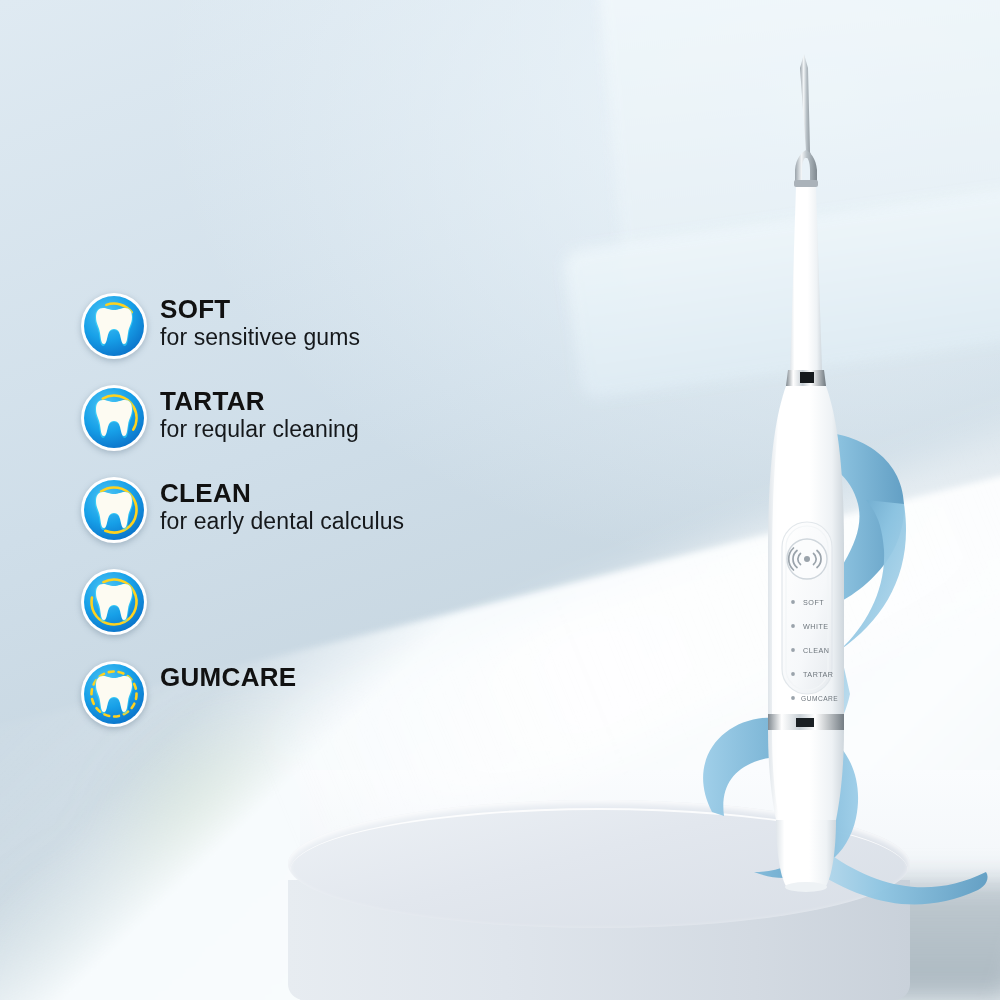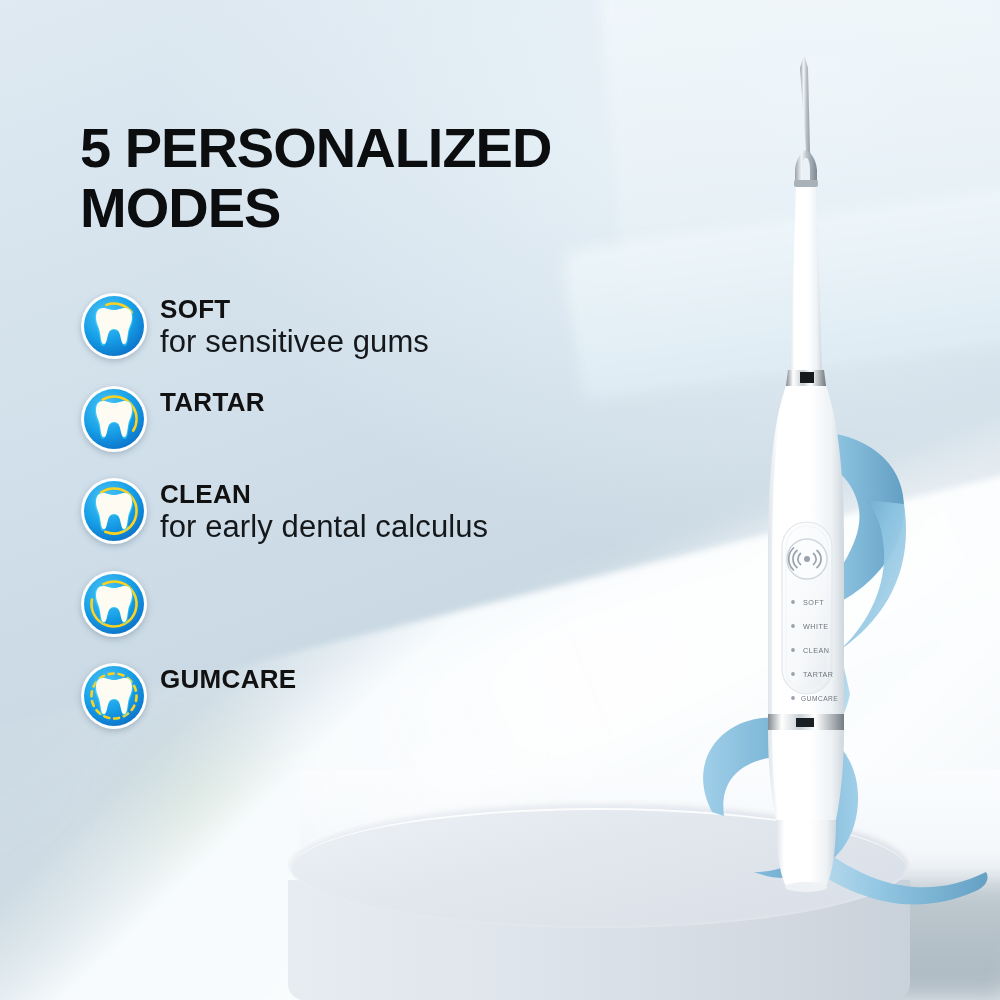--- a/index.html
+++ b/index.html
@@ -63,21 +63,21 @@
 
   
   .features{position:absolute;left:80px;top:292px;width:520px;}
   .feature{position:relative;display:flex;align-items:flex-start;margin-bottom:24px;}
   .feature:last-child{margin-bottom:0;}
   .icon-wrap{flex:0 0 auto;width:68px;height:68px;position:relative;margin-right:12px;}
   .icon-wrap svg{display:block;width:68px;height:68px;
     filter:drop-shadow(0 2px 3px rgba(40,70,95,.28));}
   .ftext{padding-top:4px;}
   .ftitle{font-size:26px;font-weight:bold;color:#111;letter-spacing:.3px;line-height:1.05;}
-  .fdesc{font-size:31px;color:#15181b;line-height:1.18;margin-top:1px;letter-spacing:.1px;}
+  .fdesc{font-size:23px;color:#15181b;line-height:1.18;margin-top:1px;letter-spacing:.1px;}
 
   
   .podium-shadow{
     position:absolute;left:262px;bottom:18px;width:700px;height:70px;
     background:radial-gradient(closest-side,rgba(120,140,155,.45),rgba(120,140,155,0) 75%);
     filter:blur(10px);
   }
   .podium-body{
     position:absolute;left:288px;bottom:0px;width:622px;height:120px;
     background:linear-gradient(90deg,#e7ecf1 0%,#dfe5ec 35%,#d3dae2 75%,#c9d1da 100%);
@@ -225,24 +225,20 @@
       <text x="61" y="671" font-size="6.6">GUMCARE</text>
     </g>
 
     <path d="M28 684 L104 684 L104 700 L28 700 Z" fill="url(#chromeG)" opacity=".95"></path>
     <rect x="56" y="688" width="18" height="9" fill="#1a1f23"></rect>
 
     <path d="M36 790 L96 790 C96 820 92 846 86 856 L46 856 C40 846 36 820 36 790 Z" fill="url(#bodyG)"></path>
     <ellipse cx="66" cy="857" rx="21" ry="5" fill="#eef2f5"></ellipse>
   </svg>
 
-  <div class="headline">
-    <div>5 PERSONALIZED</div>
-    <div>MODES</div>
-  </div>
 
   <div class="features">
 
     <div class="feature">
       <div class="icon-wrap">
         <svg viewBox="0 0 68 68">
           <defs>
             <radialGradient id="cg1" cx="38%" cy="30%" r="78%">
               <stop offset="0%" stop-color="#4ec6f5"></stop>
                 <stop offset="55%" stop-color="#17a0e8"></stop>
@@ -267,20 +263,21 @@
         <svg viewBox="0 0 68 68">
           <circle cx="34" cy="34" r="33" fill="#ffffff"></circle>
           <circle cx="34" cy="34" r="30" fill="url(#cg1)"></circle>
           <circle cx="34" cy="34" r="22.5" fill="none" stroke="#ffd21e" stroke-width="2.6" stroke-linecap="round" pathLength="100" style="stroke-dasharray:42 58" transform="rotate(-120 34 34)"></circle>
           <path d="M34 18c-5 0-7-2-11-2s-7 3-7 9c0 7 3 9 4 16 1 6 1 11 4 11s3-8 5-12c1-2 3-3 5-3s4 1 5 3c2 4 2 12 5 12s3-5 4-11c1-7 4-9 4-16 0-6-3-9-7-9s-6 2-11 2z" fill="#3fe0ff" opacity=".55" transform="translate(0,1) scale(1.06) translate(-2,-2)"></path>
           <path d="M34 18c-5 0-7-2-11-2s-7 3-7 9c0 7 3 9 4 16 1 6 1 11 4 11s3-8 5-12c1-2 3-3 5-3s4 1 5 3c2 4 2 12 5 12s3-5 4-11c1-7 4-9 4-16 0-6-3-9-7-9s-6 2-11 2z" fill="#fdfbf2"></path>
         </svg>
       </div>
       <div class="ftext">
         <div class="ftitle">TARTAR</div>
+        <div class="fdesc">for reqular cleaning</div>
       </div>
     </div>
 
     <div class="feature">
       <div class="icon-wrap">
         <svg viewBox="0 0 68 68">
           <circle cx="34" cy="34" r="33" fill="#ffffff"></circle>
           <circle cx="34" cy="34" r="30" fill="url(#cg1)"></circle>
           <circle cx="34" cy="34" r="22.5" fill="none" stroke="#ffd21e" stroke-width="2.6" stroke-linecap="round" pathLength="100" style="stroke-dasharray:66 34" transform="rotate(-125 34 34)"></circle>
           <path d="M34 18c-5 0-7-2-11-2s-7 3-7 9c0 7 3 9 4 16 1 6 1 11 4 11s3-8 5-12c1-2 3-3 5-3s4 1 5 3c2 4 2 12 5 12s3-5 4-11c1-7 4-9 4-16 0-6-3-9-7-9s-6 2-11 2z" fill="#3fe0ff" opacity=".55" transform="translate(0,1) scale(1.06) translate(-2,-2)"></path>

